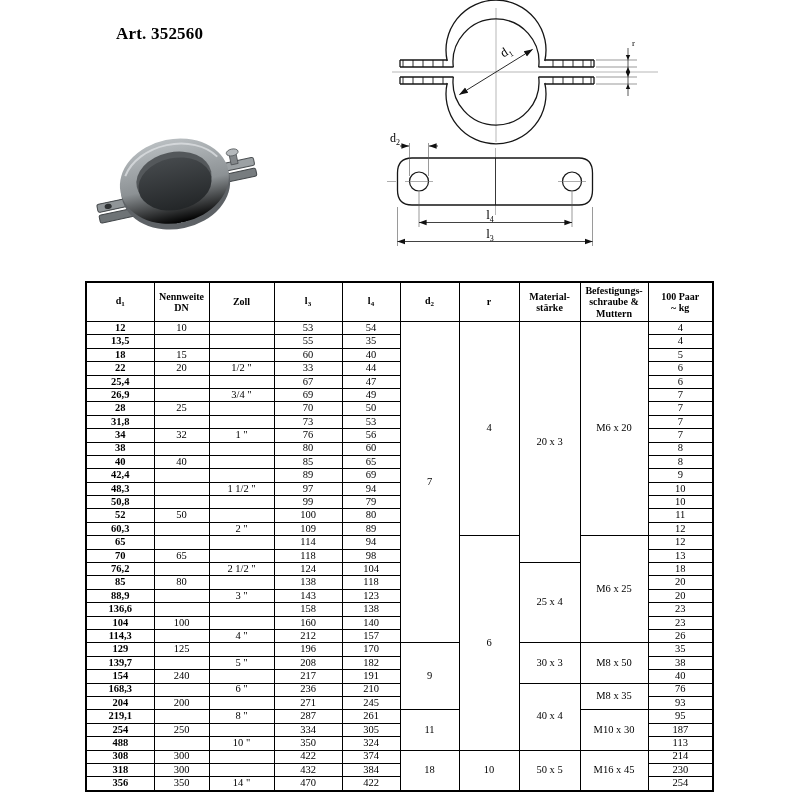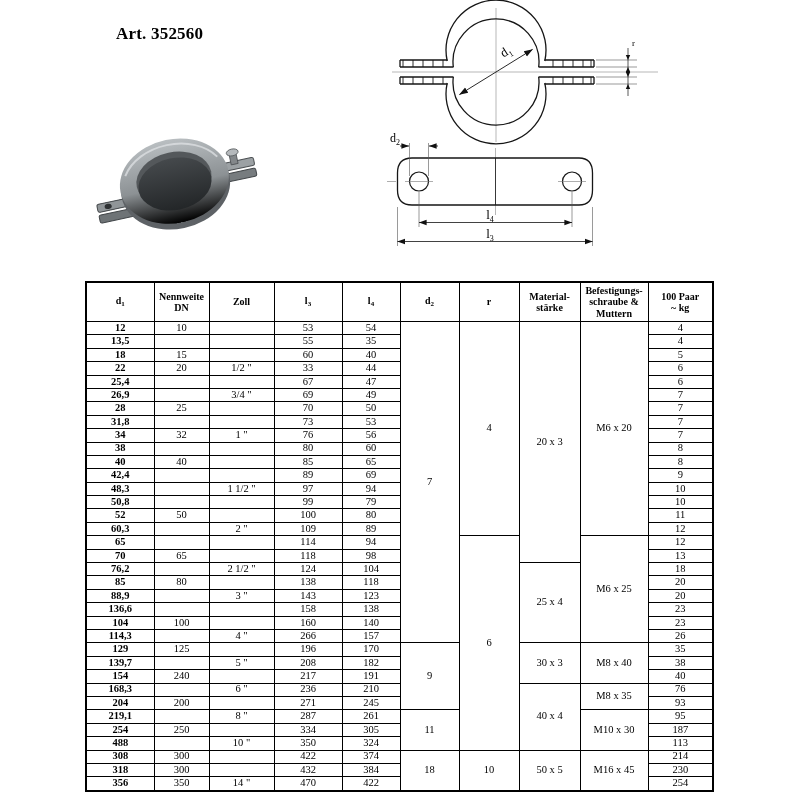--- a/index.html
+++ b/index.html
@@ -366,33 +366,33 @@
           <td>100</td>
           <td></td>
           <td>160</td>
           <td>140</td>
           <td>23</td>
         </tr>
         <tr>
           <td class="col-d1">114,3</td>
           <td></td>
           <td>4 "</td>
-          <td>266</td>
+          <td>212</td>
           <td>157</td>
           <td>26</td>
         </tr>
         <tr>
           <td class="col-d1">129</td>
           <td>125</td>
           <td></td>
           <td>196</td>
           <td>170</td>
           <td rowspan="5">9</td>
           <td rowspan="3">30 x 3</td>
-          <td rowspan="3">M8 x 40</td>
+          <td rowspan="3">M8 x 50</td>
           <td>35</td>
         </tr>
         <tr>
           <td class="col-d1">139,7</td>
           <td></td>
           <td>5 "</td>
           <td>208</td>
           <td>182</td>
           <td>38</td>
         </tr>

